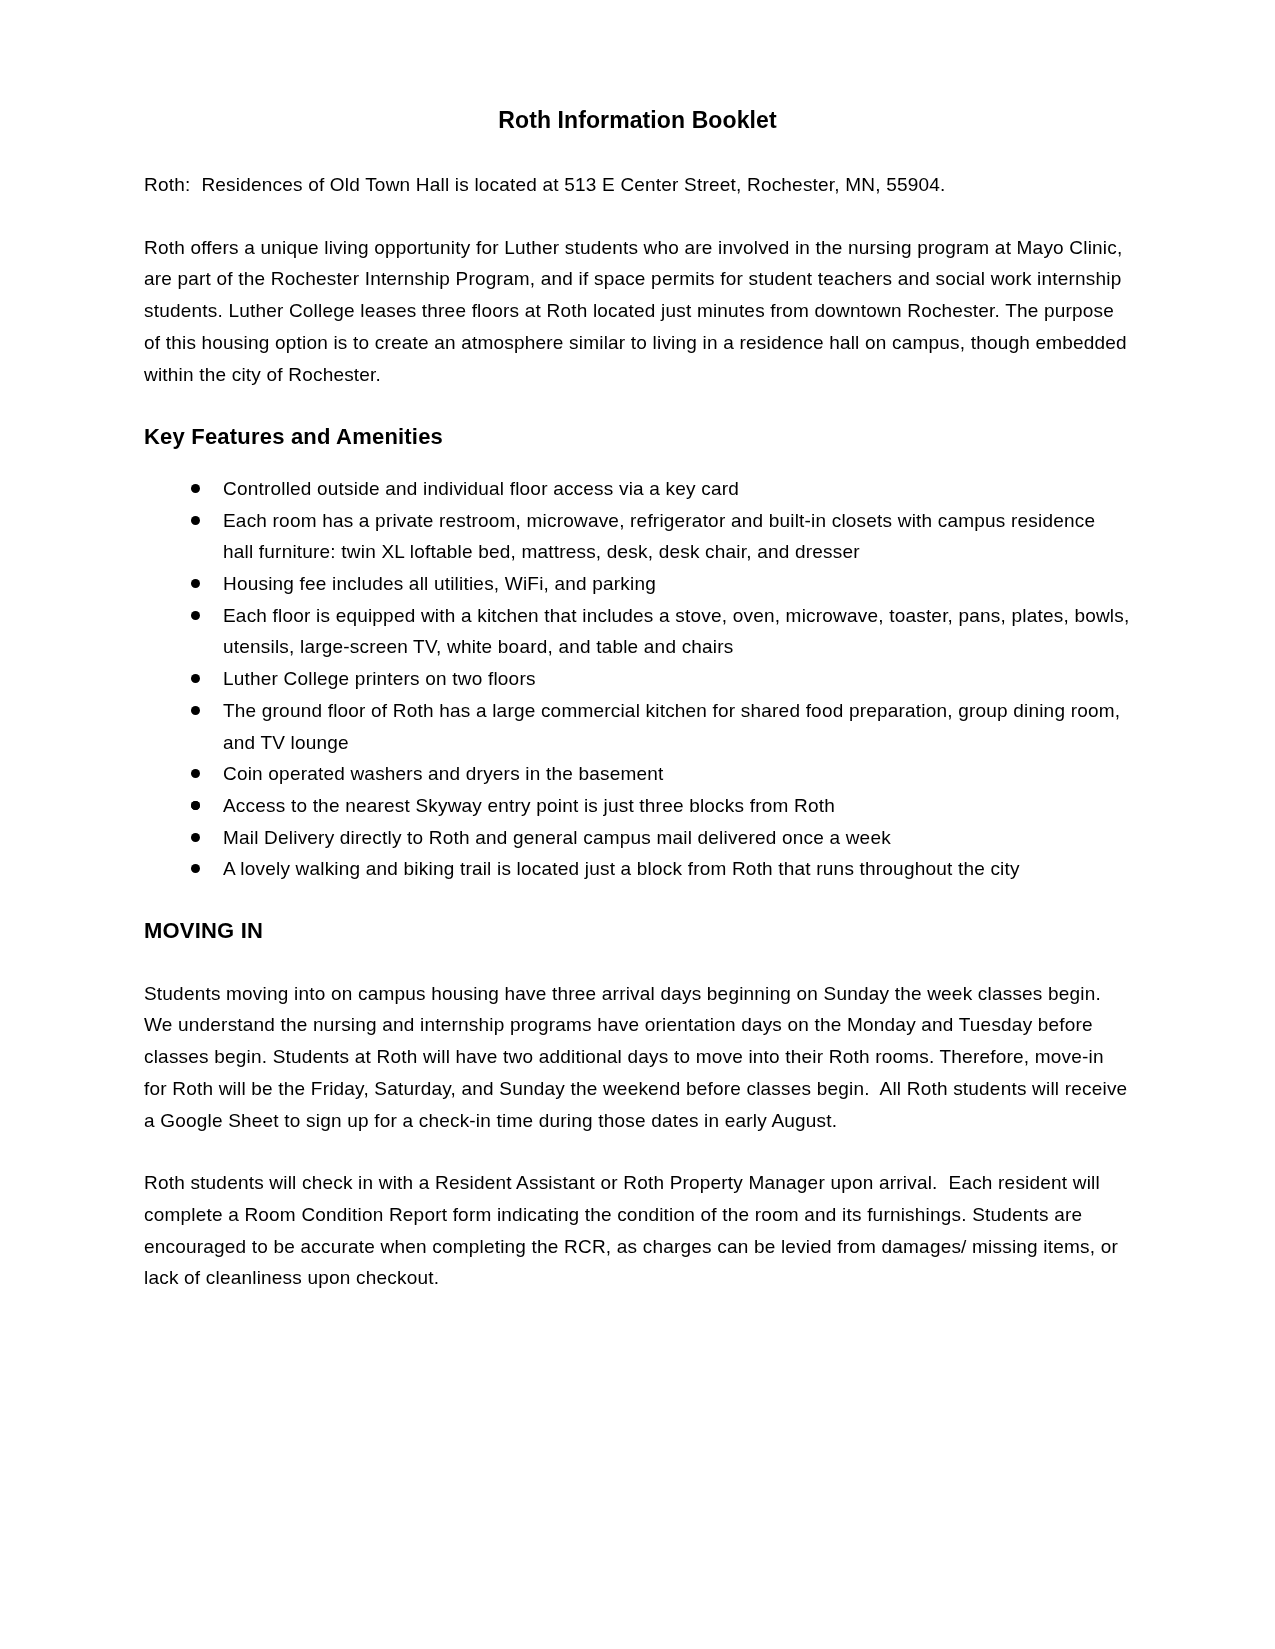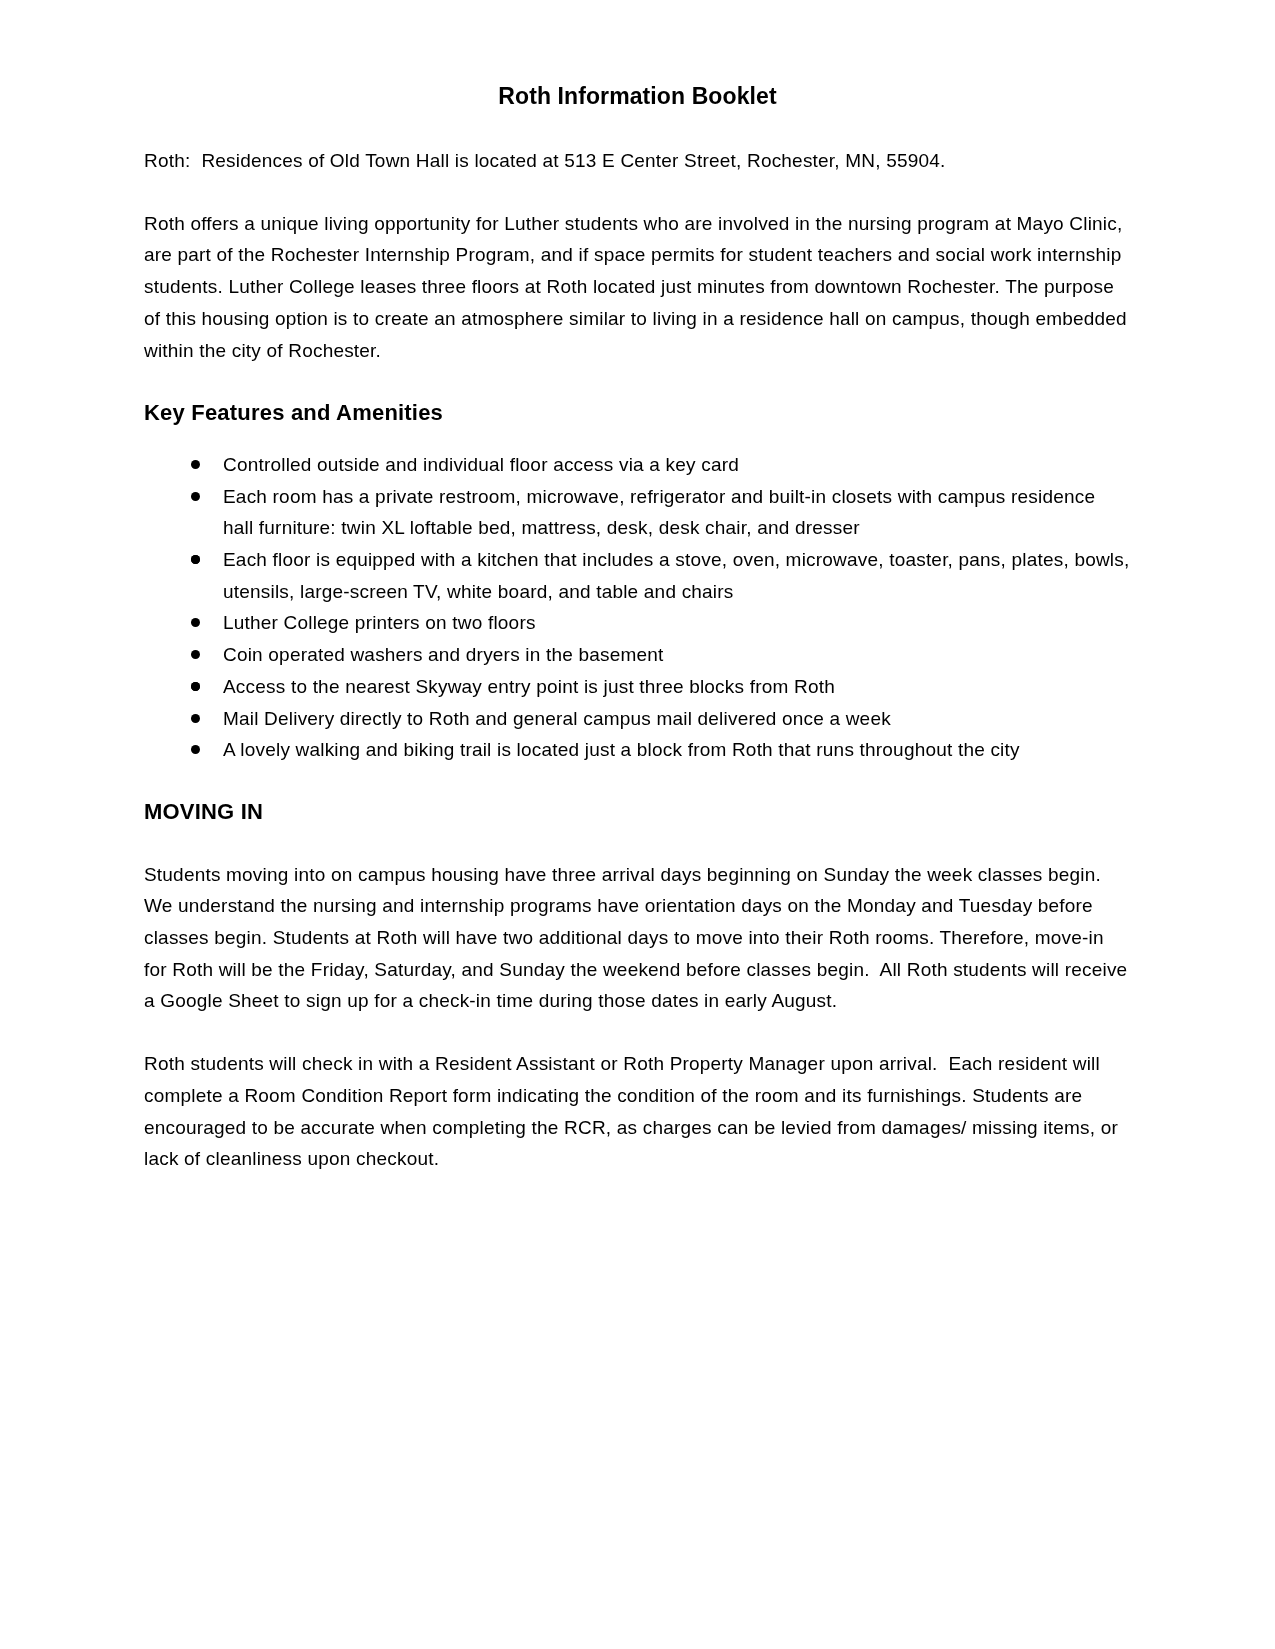--- a/index.html
+++ b/index.html
@@ -6,21 +6,21 @@
     margin: 0;
     padding: 0;
     background: #ffffff;
   }
   .page {
     position: relative;
     width: 1275px;
     height: 1649px;
     box-sizing: border-box;
     background: #ffffff;
-    padding: 80px 144px 0 144px;
+    padding: 104px 144px 0 144px;
     font-family: "Liberation Sans", sans-serif;
     font-size: 19px;
     letter-spacing: 0.2px;
     line-height: 31.7px;
     color: #000000;
     overflow: hidden;
   }
   h1.doc-title {
     font-size: 23px;
     font-weight: 700;
@@ -71,23 +71,24 @@
 
   <p class="body-para"><span class="lead-label">Roth:</span><span>  Residences of Old Town Hall is located at 513 E Center Street, Rochester, MN, 55904.</span></p>
 
   <p class="body-para">Roth offers a unique living opportunity for Luther students who are involved in the nursing program at Mayo Clinic, are part of the Rochester Internship Program, and if space permits for student teachers and social work internship students. Luther College leases three floors at Roth located just minutes from downtown Rochester. The purpose of this housing option is to create an atmosphere similar to living in a residence hall on campus, though embedded within the city of Rochester.</p>
 
   <h2 class="section-heading">Key Features and Amenities</h2>
 
   <ul class="bullet-list">
     <li><span class="bullet-dot"></span><span>Controlled outside and individual floor access via a key card</span></li>
     <li><span class="bullet-dot"></span><span>Each room has a private restroom, microwave, refrigerator and built-in closets with campus residence hall furniture: twin XL loftable bed, mattress, desk, desk chair, and dresser</span></li>
-    <li><span class="bullet-dot"></span></li>
+    <li><span class="bullet-dot"></span><span>Housing fee includes all utilities, WiFi, and parking</span></li>
     <li><span class="bullet-dot"></span><span>Each floor is equipped with a kitchen that includes a stove, oven, microwave, toaster, pans, plates, bowls, utensils, large-screen TV, white board, and table and chairs</span></li>
     <li><span class="bullet-dot"></span><span>Luther College printers on two floors</span></li>
+    <li><span class="bullet-dot"></span><span>The ground floor of Roth has a large commercial kitchen for shared food preparation, group dining room, and TV lounge</span></li>
     <li><span class="bullet-dot"></span><span>Coin operated washers and dryers in the basement</span></li>
     <li><span class="bullet-dot"></span></li>
     <li><span class="bullet-dot"></span><span>Access to the nearest Skyway entry point is just three blocks from Roth</span></li>
     <li><span class="bullet-dot"></span><span>Mail Delivery directly to Roth and general campus mail delivered once a week</span></li>
     <li><span class="bullet-dot"></span><span>A lovely walking and biking trail is located just a block from Roth that runs throughout the city</span></li>
   </ul>
 
   <h2 class="section-heading">MOVING IN</h2>
 
   <p class="body-para">Students moving into on campus housing have three arrival days beginning on Sunday the week classes begin.  We understand the nursing and internship programs have orientation days on the Monday and Tuesday before classes begin. Students at Roth will have two additional days to move into their Roth rooms. Therefore, move-in for Roth will be the Friday, Saturday, and Sunday the weekend before classes begin.  All Roth students will receive a Google Sheet to sign up for a check-in time during those dates in early August.</p>

